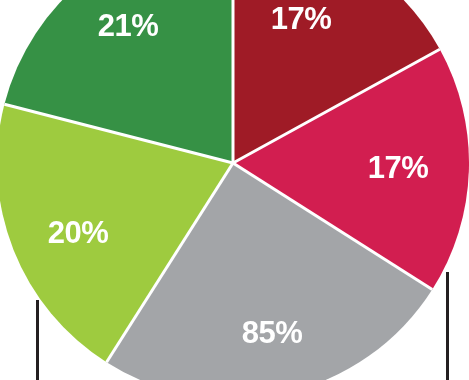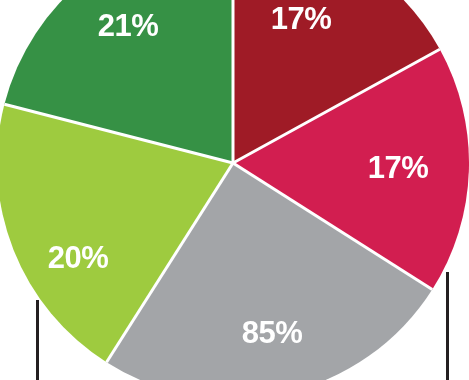--- a/index.html
+++ b/index.html
@@ -64,21 +64,21 @@
         <line x1="233" y1="163" x2="432.26" y2="289.46" stroke="#ffffff" stroke-width="3"></line>
         <line x1="233" y1="163" x2="106.54" y2="362.26" stroke="#ffffff" stroke-width="3"></line>
         <line x1="233" y1="163" x2="4.41" y2="104.31" stroke="#ffffff" stroke-width="3"></line>
       </g>
   </svg>
 
   <div id="pie-labels">
       <div class="slice-label" style="left: 301px; top: 18px;">17%</div>
       <div class="slice-label" style="left: 398px; top: 167px;">17%</div>
       <div class="slice-label" style="left: 272px; top: 332px;">85%</div>
-      <div class="slice-label" style="left: 78px; top: 232px; margin-top: 25px;">20%</div>
+      <div class="slice-label" style="left: 78px; top: 232px;">20%</div>
       <div class="slice-label" style="left: 128px; top: 25px;">21%</div>
     </div>
   <div id="axis-ticks">
       <div class="axis-tick" style="left: 36px; top: 300px; width: 3px; height: 80px; background: rgb(35, 31, 32);"></div>
       <div class="axis-tick" style="left: 446px; top: 272px; width: 3px; height: 108px; background: rgb(35, 31, 32);"></div>
     </div>
 
 </div>
 
 </body></html>

